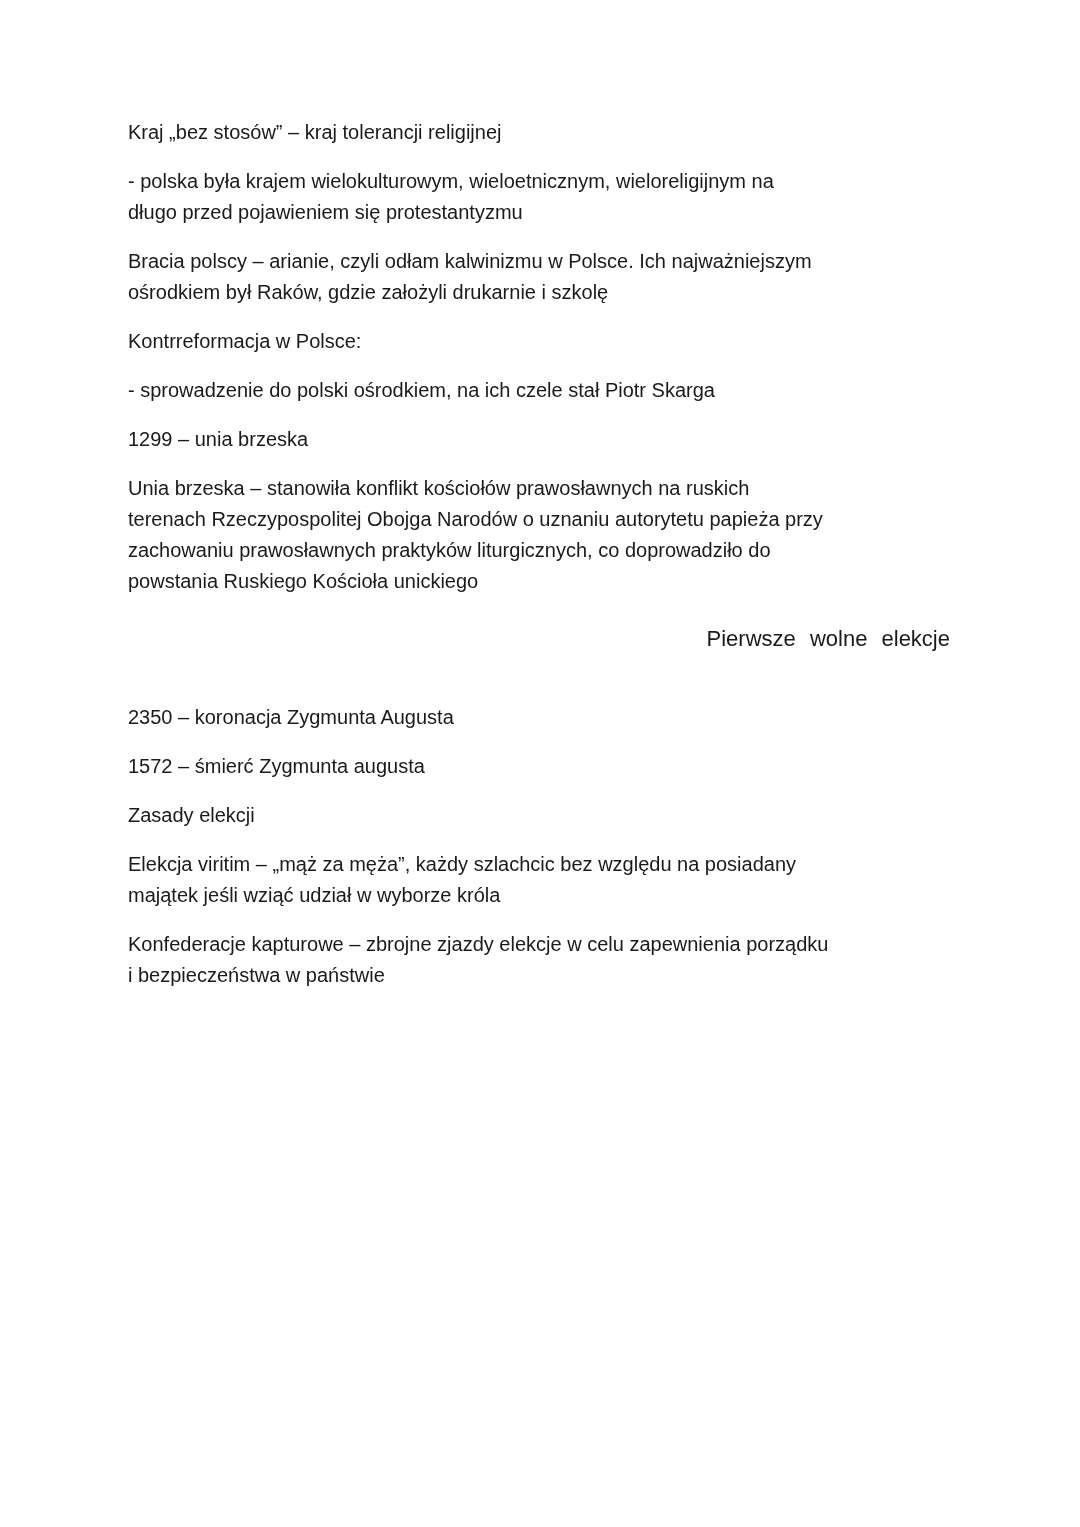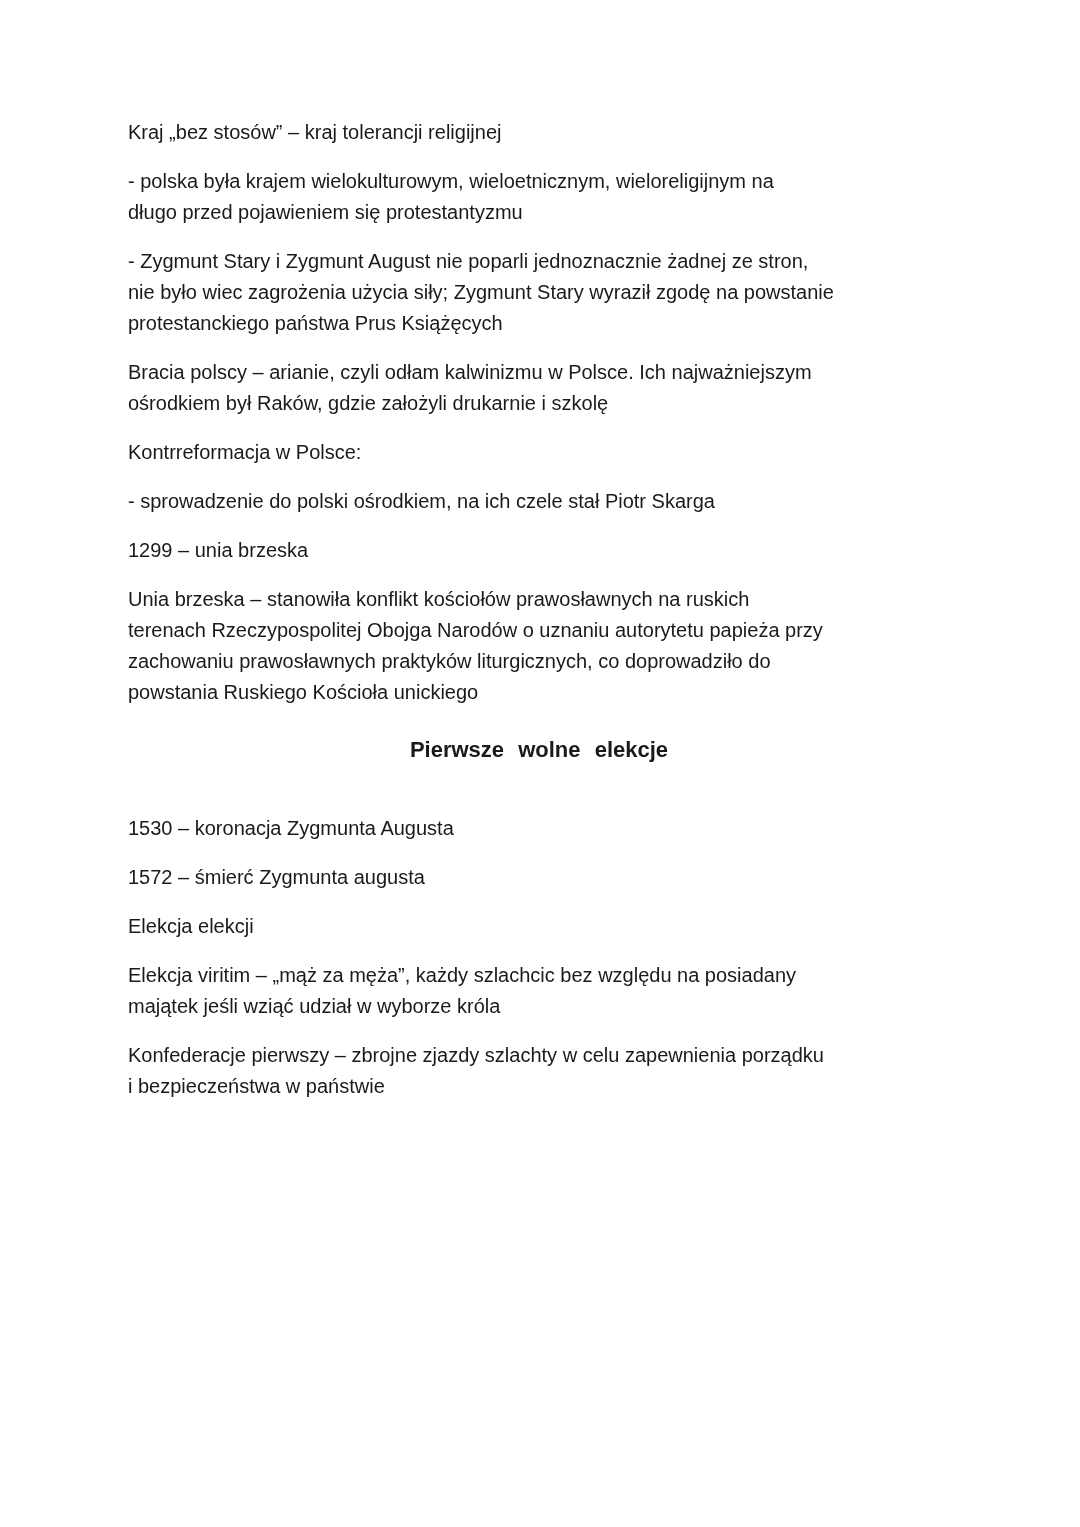--- a/index.html
+++ b/index.html
@@ -19,47 +19,44 @@
       font-size: 20px;
       line-height: 31px;
       overflow: hidden;
     }
     .para {
       margin: 0 0 18px 0;
       white-space: pre-line;
     }
     .heading {
       font-size: 22px;
-      font-weight: 700;
-      text-align: center;
+      font-weight: 400;
+      text-align: right;
       margin: 26px 0 48px 0;
       word-spacing: 8px;
       white-space: pre-line;
     }
   </style>
 </head>
 <body>
 
 <div class="page">
   <p class="para">Kraj „bez stosów” – kraj tolerancji religijnej</p>
   <p class="para">- polska była krajem wielokulturowym, wieloetnicznym, wieloreligijnym na
 długo przed pojawieniem się protestantyzmu</p>
-  <p class="para">- Zygmunt Stary i Zygmunt August nie poparli jednoznacznie żadnej ze stron,
-nie było wiec zagrożenia użycia siły; Zygmunt Stary wyraził zgodę na powstanie
-protestanckiego państwa Prus Książęcych</p>
   <p class="para">Bracia polscy – arianie, czyli odłam kalwinizmu w Polsce. Ich najważniejszym
 ośrodkiem był Raków, gdzie założyli drukarnie i szkolę</p>
   <p class="para">Kontrreformacja w Polsce:</p>
   <p class="para">- sprowadzenie do polski ośrodkiem, na ich czele stał Piotr Skarga</p>
   <p class="para">1299 – unia brzeska</p>
   <p class="para">Unia brzeska – stanowiła konflikt kościołów prawosławnych na ruskich
 terenach Rzeczypospolitej Obojga Narodów o uznaniu autorytetu papieża przy
 zachowaniu prawosławnych praktyków liturgicznych, co doprowadziło do
 powstania Ruskiego Kościoła unickiego</p>
   <h1 class="heading">Pierwsze wolne elekcje</h1>
-  <p class="para">1530 – koronacja Zygmunta Augusta</p>
+  <p class="para">2350 – koronacja Zygmunta Augusta</p>
   <p class="para">1572 – śmierć Zygmunta augusta</p>
-  <p class="para">Elekcja elekcji</p>
+  <p class="para">Zasady elekcji</p>
   <p class="para">Elekcja viritim – „mąż za męża”, każdy szlachcic bez względu na posiadany
 majątek jeśli wziąć udział w wyborze króla</p>
-  <p class="para">Konfederacje pierwszy – zbrojne zjazdy szlachty w celu zapewnienia porządku
+  <p class="para">Konfederacje kapturowe – zbrojne zjazdy elekcje w celu zapewnienia porządku
 i bezpieczeństwa w państwie</p>
 </div>
 
 </body></html>

